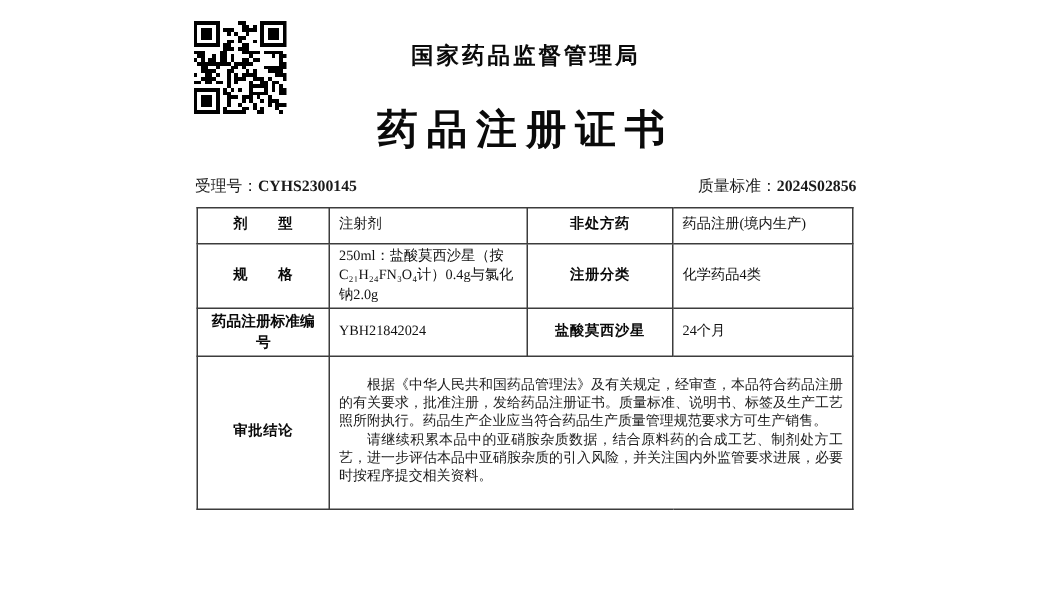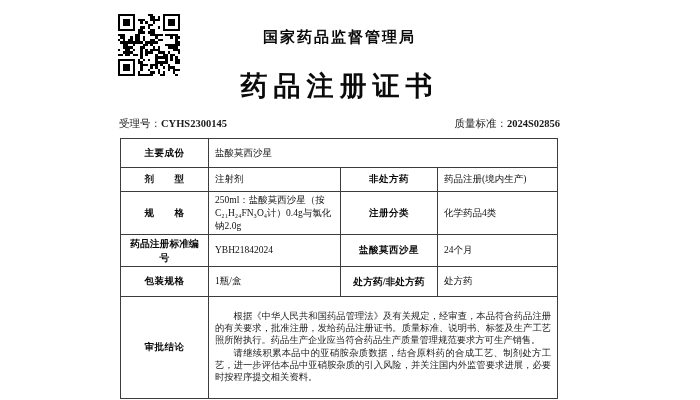--- a/index.html
+++ b/index.html
@@ -2,21 +2,21 @@
 <html><head>
 <meta charset="utf-8">
 <style>
   * { box-sizing: border-box; }
   html,body { margin:0; padding:0; background:#fff; }
   body { font-family:"Liberation Serif","DejaVu Serif",serif; color:#111; }
   .page {
     position:relative; width:700px; height:400px;
     background:#fff; overflow:hidden;
   }
-  .doc { position:absolute; left:116px; top:0; width:447px; height:400px; }
+  .doc { position:absolute; left:127px; top:0; width:447px; height:400px; }
   .qr { position:absolute; left:2px; top:14px; width:62px; height:62px; }
   .agency {
     text-align:center; margin-top:28px;
     font-family:"Liberation Sans","DejaVu Sans",sans-serif;
     font-weight:bold; font-size:15px; letter-spacing:2px; color:#0a0a0a;
   }
   .cert-title {
     text-align:center; margin-top:21px;
     font-size:27px; font-weight:600; letter-spacing:6px; color:#0a0a0a;
   }
@@ -286,24 +286,20 @@
     <table class="cert">
       <colgroup>
           <col style="width:88px">
           <col style="width:132px">
           <col style="width:97px">
           <col style="width:120px">
         </colgroup>
 
       <tbody>
 
-      <tr style="height:29px">
-        <td class="lbl">主要成份</td>
-        <td colspan="3">盐酸莫西沙星</td>
-      </tr>
 
       <tr style="height:24px">
         <td class="lbl">剂　　型</td>
         <td>注射剂</td>
         <td class="lbl">非处方药</td>
         <td>药品注册(境内生产)</td>
       </tr>
 
       <tr style="height:32px">
         <td class="lbl">规　　格</td>
@@ -312,26 +308,20 @@
         <td>化学药品4类</td>
       </tr>
 
       <tr style="height:23px">
         <td class="lbl long">药品注册标准编号</td>
         <td>YBH21842024</td>
         <td class="lbl">盐酸莫西沙星</td>
         <td>24个月</td>
       </tr>
 
-      <tr style="height:30px">
-        <td class="lbl">包装规格</td>
-        <td>1瓶/盒</td>
-        <td class="lbl long">处方药/非处方药</td>
-        <td>处方药</td>
-      </tr>
 
       <tr style="height:102px">
         <td class="lbl">审批结论</td>
         <td colspan="3" class="concl">
           <p>根据《中华人民共和国药品管理法》及有关规定，经审查，本品符合药品注册的有关要求，批准注册，发给药品注册证书。质量标准、说明书、标签及生产工艺照所附执行。药品生产企业应当符合药品生产质量管理规范要求方可生产销售。</p>
           <p>请继续积累本品中的亚硝胺杂质数据，结合原料药的合成工艺、制剂处方工艺，进一步评估本品中亚硝胺杂质的引入风险，并关注国内外监管要求进展，必要时按程序提交相关资料。</p>
         </td>
       </tr>
     </tbody>
       </table>

